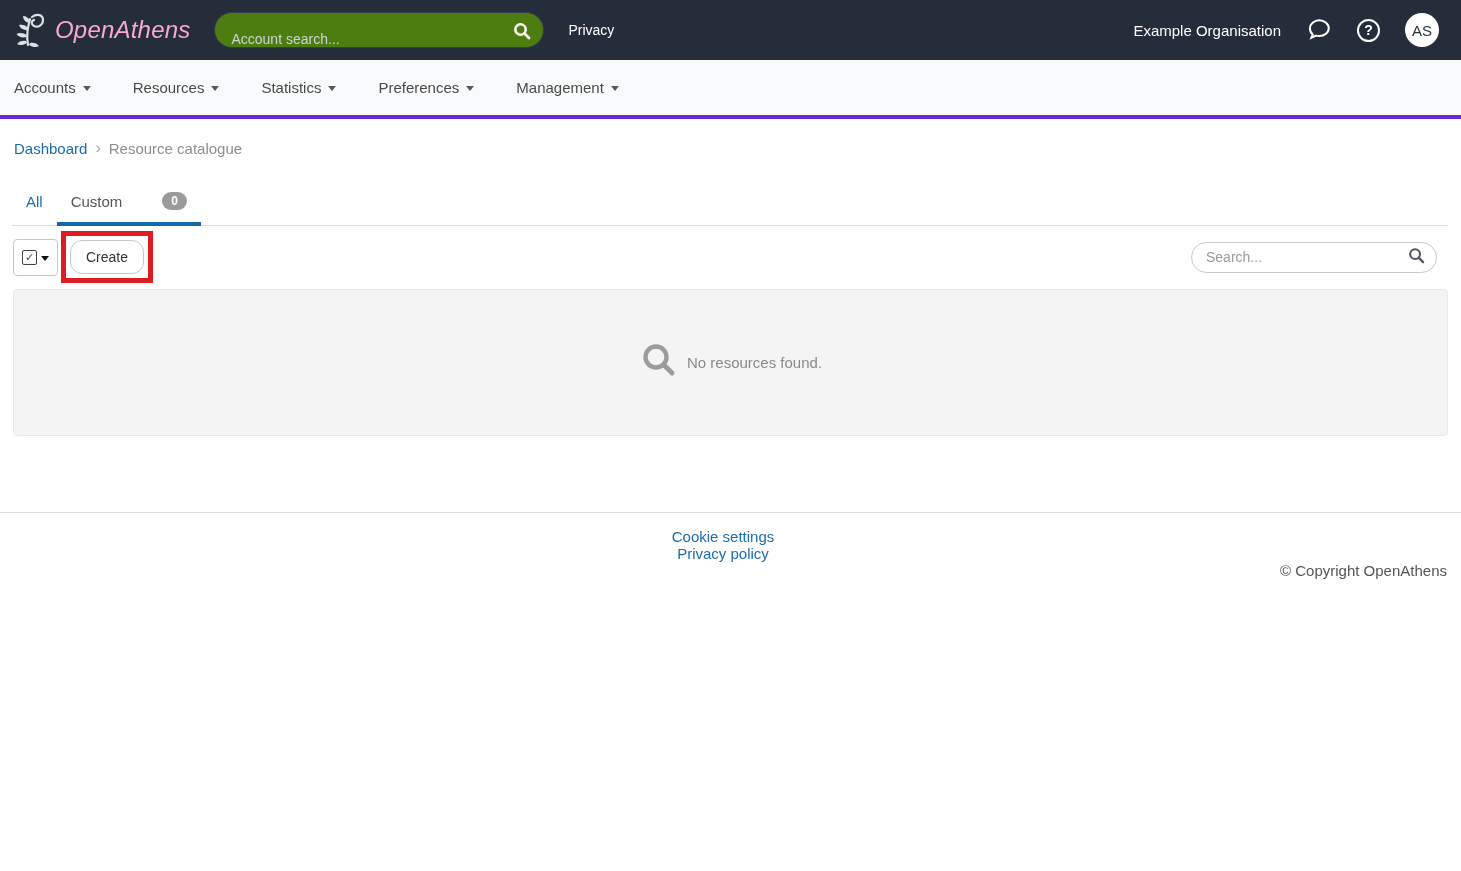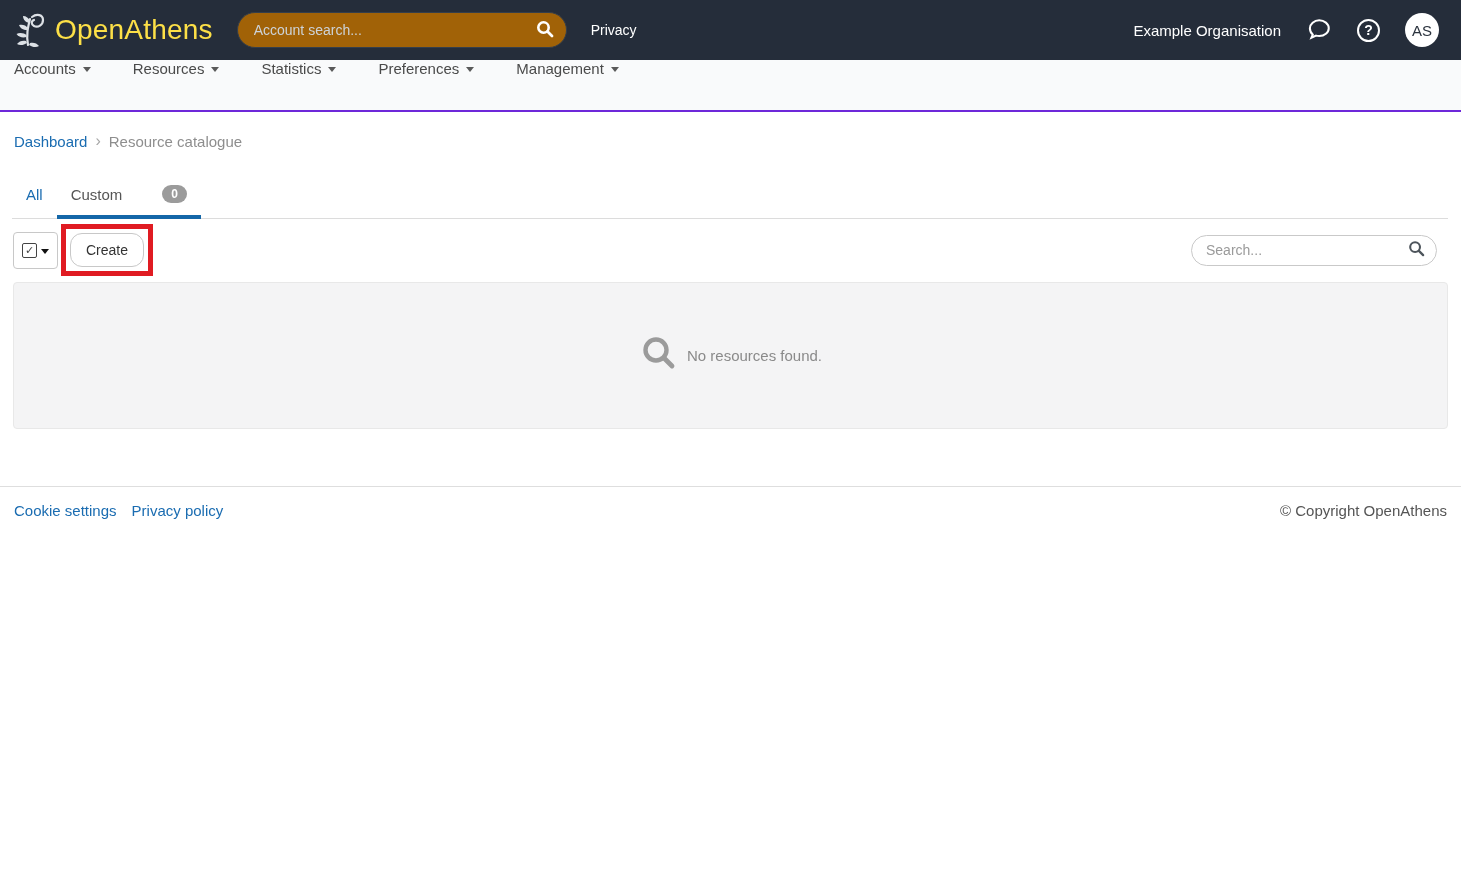--- a/index.html
+++ b/index.html
@@ -4,44 +4,44 @@
 <style>
   * { margin:0; padding:0; box-sizing:border-box; }
   html,body { width:1461px; min-height:871px; background:#fff;
     font-family:"Liberation Sans", sans-serif; font-size:14px; color:#333; }
 
   
   .topbar { height:60px; background:#252d3a; display:flex; align-items:center;
     padding:0 22px 0 12px; }
   .brand { display:flex; align-items:center; gap:7px; }
   .brand svg { display:block; }
-  .brand-name { color:#fde047; font-size:28px; letter-spacing:.2px; }
+  .brand-name { color:#f9a8d4; font-size:24px; letter-spacing:.2px;font-style:italic; }
   .acct-search { margin-left:24px; width:330px; height:36px; border-radius:18px;
-    background:#a16207; border:1px solid #343e4b; display:flex; align-items:center;
+    background:#4d7c0f; border:1px solid #343e4b; display:flex; align-items:flex-end;
     padding:0 6px 0 16px; }
   .acct-search input { flex:1; background:transparent; border:none; outline:none;
     color:#e8ebee; font-size:14px; font-family:inherit; }
   .acct-search input::placeholder { color:#cdd3d9; opacity:1; }
   .acct-search-btn { width:30px; height:30px; border:none; background:transparent;
     display:flex; align-items:center; justify-content:center; cursor:pointer; }
   .advanced { margin-left:24px; color:#fff; font-size:14px; text-decoration:none; }
   .topbar-right { margin-left:auto; display:flex; align-items:center; gap:25px; }
   .org-name { color:#fff; font-size:15px; }
   .icon-btn { background:transparent; border:none; cursor:pointer; display:flex;
     align-items:center; justify-content:center; }
   .help-circle { width:23px; height:23px; border:2px solid #fff; border-radius:50%;
     color:#fff; font-weight:bold; font-size:14px; display:flex; align-items:center;
     justify-content:center; }
   .avatar { width:34px; height:34px; border-radius:50%; background:#fff; color:#2b333e;
     font-size:15px; display:flex; align-items:center; justify-content:center;
     cursor:pointer; border:none; font-family:inherit; }
 
   
-  .navbar { height:52px; background:#f9fafb; border-bottom:2px solid #6d28d9;
-    display:flex; align-items:flex-start; padding-left:14px; }
+  .navbar { height:59px; background:#f9fafb; border-bottom:4px solid #6d28d9;
+    display:flex; align-items:center; padding-left:14px; }
   .nav-item { display:flex; align-items:center; gap:7px; margin-right:42px;
     color:#4a4a4a; font-size:15px; cursor:pointer; background:none; border:none;
     font-family:inherit; }
   .caret { width:0; height:0; border-left:4.5px solid transparent;
     border-right:4.5px solid transparent; border-top:5px solid #5a5a5a; margin-top:2px; }
 
   
   .breadcrumb { display:flex; align-items:center; gap:8px; padding:20px 14px 20px; 
     font-size:15px; }
   .breadcrumb a { color:#1a6cb1; text-decoration:none; }
@@ -77,22 +77,22 @@
     font-family:inherit; background:transparent; }
   .list-search input::placeholder { color:#9a9a9a; opacity:1; }
 
   
   .empty-panel { margin:0 13px; height:147px; background:#f4f4f5;
     border:1px solid #e8e8e8; border-radius:4px; display:flex; flex-direction:row;
     align-items:center; justify-content:center; gap:8px; }
   .empty-msg { color:#8a8a8a; font-size:15px; }
 
   
-  .footer { margin-top:57px; border-top:1px solid #dedede; display:flex;
-    align-items:center; padding:15px 14px; font-size:15px; }
+  .footer { margin-top:76px; border-top:1px solid #dedede; display:flex;
+    align-items:center; padding:15px 14px; font-size:15px;flex-direction:column; }
   .footer a { color:#1a6cb1; text-decoration:none; margin-right:15px; }
   .copyright { margin-left:auto; color:#555; }
 </style>
 </head>
 <body>
 
 <header class="topbar">
   <div class="brand">
     <span>
       <svg width="36" height="42" viewBox="0 0 36 42" fill="none">

